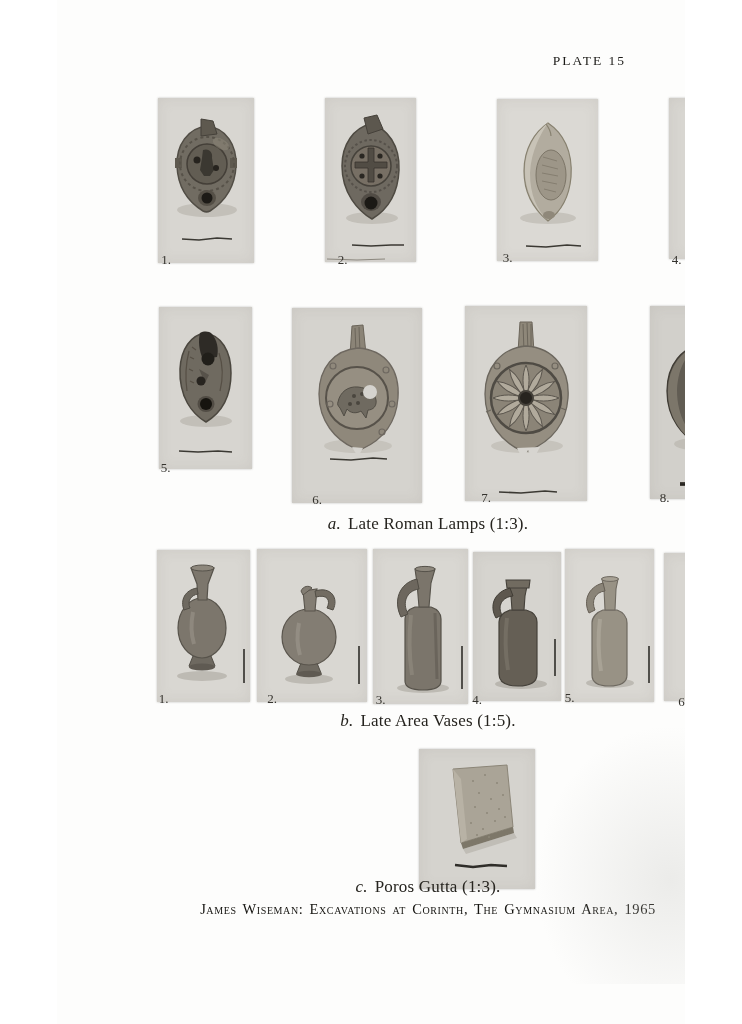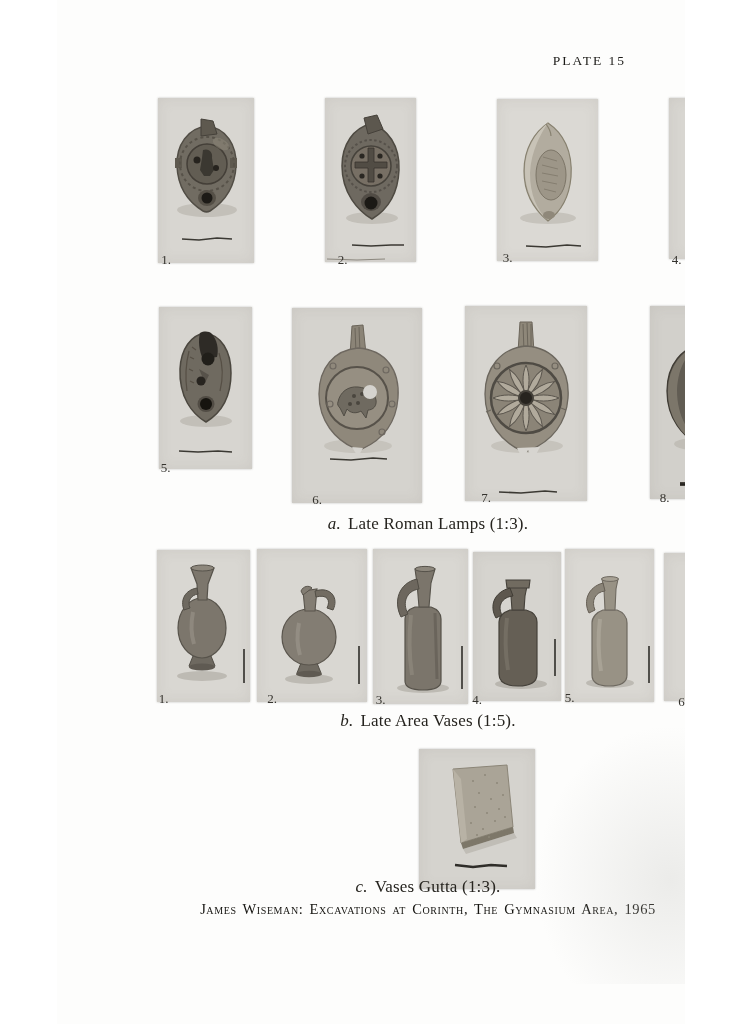--- a/index.html
+++ b/index.html
@@ -319,18 +319,18 @@
           <circle cx="76" cy="72" r="1"></circle>
         <circle cx="86" cy="68" r="1"></circle>
           <circle cx="58" cy="86" r="1"></circle>
           <circle cx="70" cy="88" r="1"></circle>
       </g>
       <path d="M36,116 l18,2 l18,-2 l16,1" fill="none" stroke="#2f2d29" stroke-width="2.4"></path>
     </svg>
   </figure>
 
   <div class="caption" style="top:877px;">
-    <span class="cap-prefix">c.</span><span>Vases Gutta (1:3).</span>
+    <span class="cap-prefix">c.</span><span>Poros Gutta (1:3).</span>
   </div>
 
   <div class="credit">James Wiseman: Excavations at Corinth, The Gymnasium Area, 1965</div>
 
 </div>
 
 </body></html>

